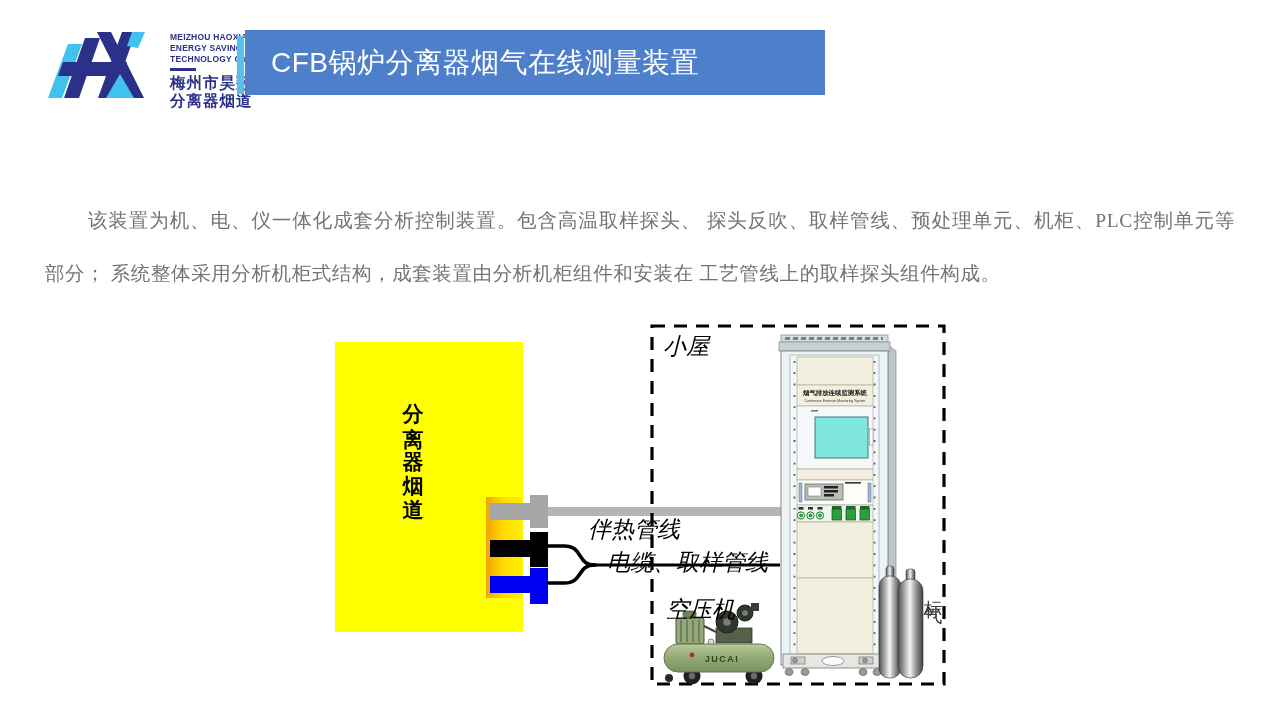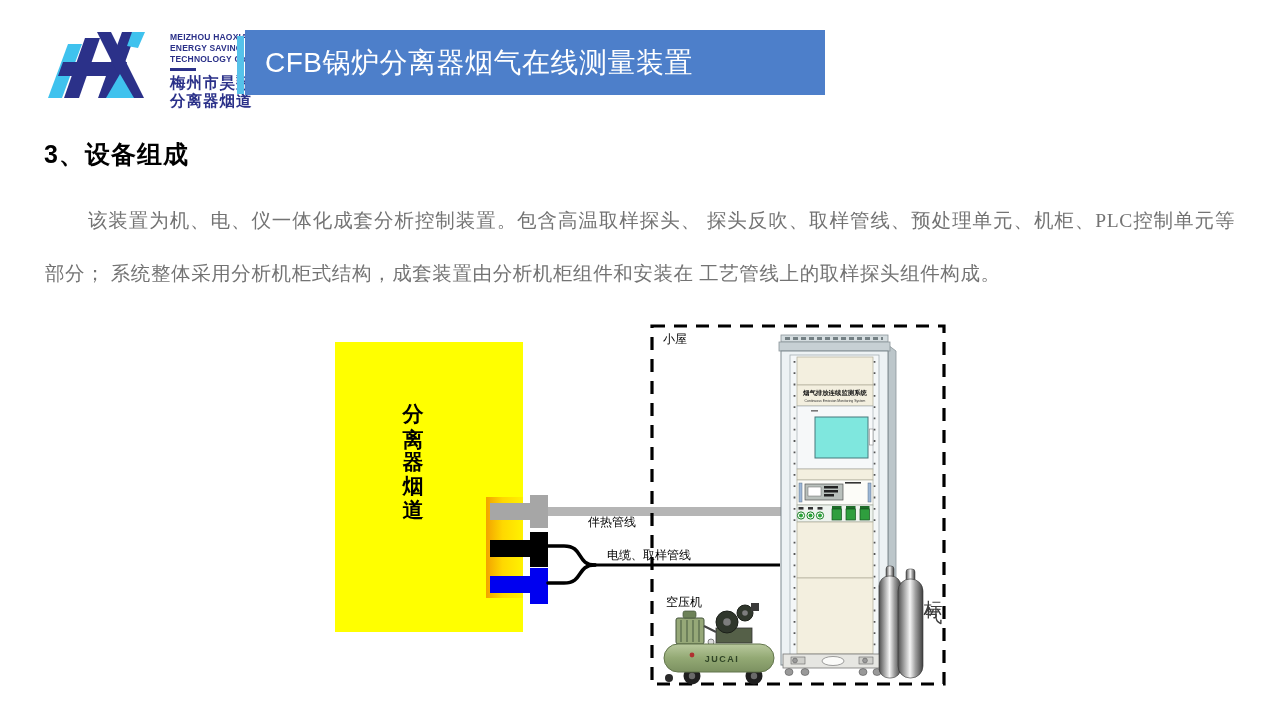--- a/index.html
+++ b/index.html
@@ -7,42 +7,42 @@
   .stage{position:relative;width:1280px;height:720px;background:#ffffff;overflow:hidden;}
 
   
   .logo-mark{position:absolute;left:42px;top:26px;width:122px;height:74px;}
   .logo-text{position:absolute;left:170px;top:32px;width:120px;color:#2b3189;}
   .logo-en{font-size:8.5px;font-weight:bold;line-height:11px;letter-spacing:.2px;}
   .logo-underline{width:26px;height:3px;background:#2b3189;margin:3px 0 3px 0;}
   .logo-cn{font-size:15.5px;font-weight:bold;line-height:18px;letter-spacing:1px;}
   .logo-divider{position:absolute;left:237px;top:36px;width:7px;height:58px;background:#56c2ea;}
   .title-bar{position:absolute;left:245px;top:30px;width:580px;height:65px;background:#4d7fca;}
-  .title-bar span{display:block;padding-left:20px;line-height:65px;font-size:28px;color:#ffffff;letter-spacing:.5px;}
+  .title-bar span{display:block;padding-left:26px;line-height:65px;font-size:28px;color:#ffffff;letter-spacing:.5px;}
 
   
   .heading{position:absolute;left:44px;top:138px;font-size:25px;font-weight:bold;color:#000;letter-spacing:1px;}
   .body-text{position:absolute;left:45px;top:194px;width:1190px;font-size:19.5px;line-height:53px;
              color:#737373;text-align:justify;text-indent:2.2em;letter-spacing:.6px;
              font-family:"Liberation Serif","DejaVu Serif",serif;}
 
   
   .serif{font-family:"Liberation Serif","DejaVu Serif",serif;}
   .duct{position:absolute;left:335px;top:342px;width:188px;height:290px;background:#ffff00;}
   .duct-label{position:absolute;left:64px;top:44px;writing-mode:vertical-rl;text-orientation:upright;
               font-size:21px;font-weight:600;letter-spacing:24px;color:#000;
               font-family:"Liberation Serif","DejaVu Serif",serif;}
   .duct-grad{position:absolute;left:486px;top:497px;width:37px;height:101px;
              background:linear-gradient(90deg,#f2a300 0%,#ffd800 45%,#fff200 100%);}
   .flange{position:absolute;left:490px;width:58px;height:17px;}
   .stub{position:absolute;left:530px;width:18px;}
   .heat-line{position:absolute;left:548px;top:507px;width:233px;height:9px;background:#b5b5b5;}
   .cable-svg{position:absolute;left:540px;top:535px;z-index:6;}
   .enclosure-svg{position:absolute;left:650px;top:324px;z-index:1;}
-  .diag-label{position:absolute;font-size:12px;color:#000;z-index:7;}
+  .diag-label{position:absolute;font-size:23px;color:#000;z-index:7;font-style:italic;}
   .gas-label{position:absolute;left:920px;top:585px;writing-mode:vertical-rl;text-orientation:upright;
              font-size:19px;letter-spacing:6px;color:#3d3d3d;z-index:7;}
   .cabinet-svg{position:absolute;left:775px;top:333px;z-index:3;}
   .compressor-svg{position:absolute;left:656px;top:598px;z-index:4;}
   .cylinders-svg{position:absolute;left:878px;top:552px;z-index:5;}
 </style>
 </head>
 <body>
 
 <div class="stage">
@@ -62,21 +62,20 @@
     <div class="logo-en">TECHNOLOGY Co., Ltd</div>
     <div class="logo-underline"></div>
     <div class="logo-cn">梅州市昊翔节能</div>
     <div class="logo-cn">分离器烟道</div>
   </div>
   <div class="logo-divider"></div>
   <div class="title-bar">
     <span>CFB锅炉分离器烟气在线测量装置</span>
   </div>
 
-  <div class="heading">3、设备组成</div>
   <div class="body-text">该装置为机、电、仪一体化成套分析控制装置。包含高温取样探头、 探头反吹、取样管线、预处理单元、机柜、PLC控制单元等部分； 系统整体采用分析机柜式结构，成套装置由分析机柜组件和安装在 工艺管线上的取样探头组件构成。</div>
 
   <div class="duct">
     <div class="duct-label">分离器烟道</div>
   </div>
   <div class="duct-grad"></div>
 
   <div class="flange" style="top:503px;background:#a6a6a6;"></div>
   <div class="stub" style="top:495px;height:33px;background:#a6a6a6;"></div>
   <div class="flange" style="top:540px;background:#000000;"></div>

